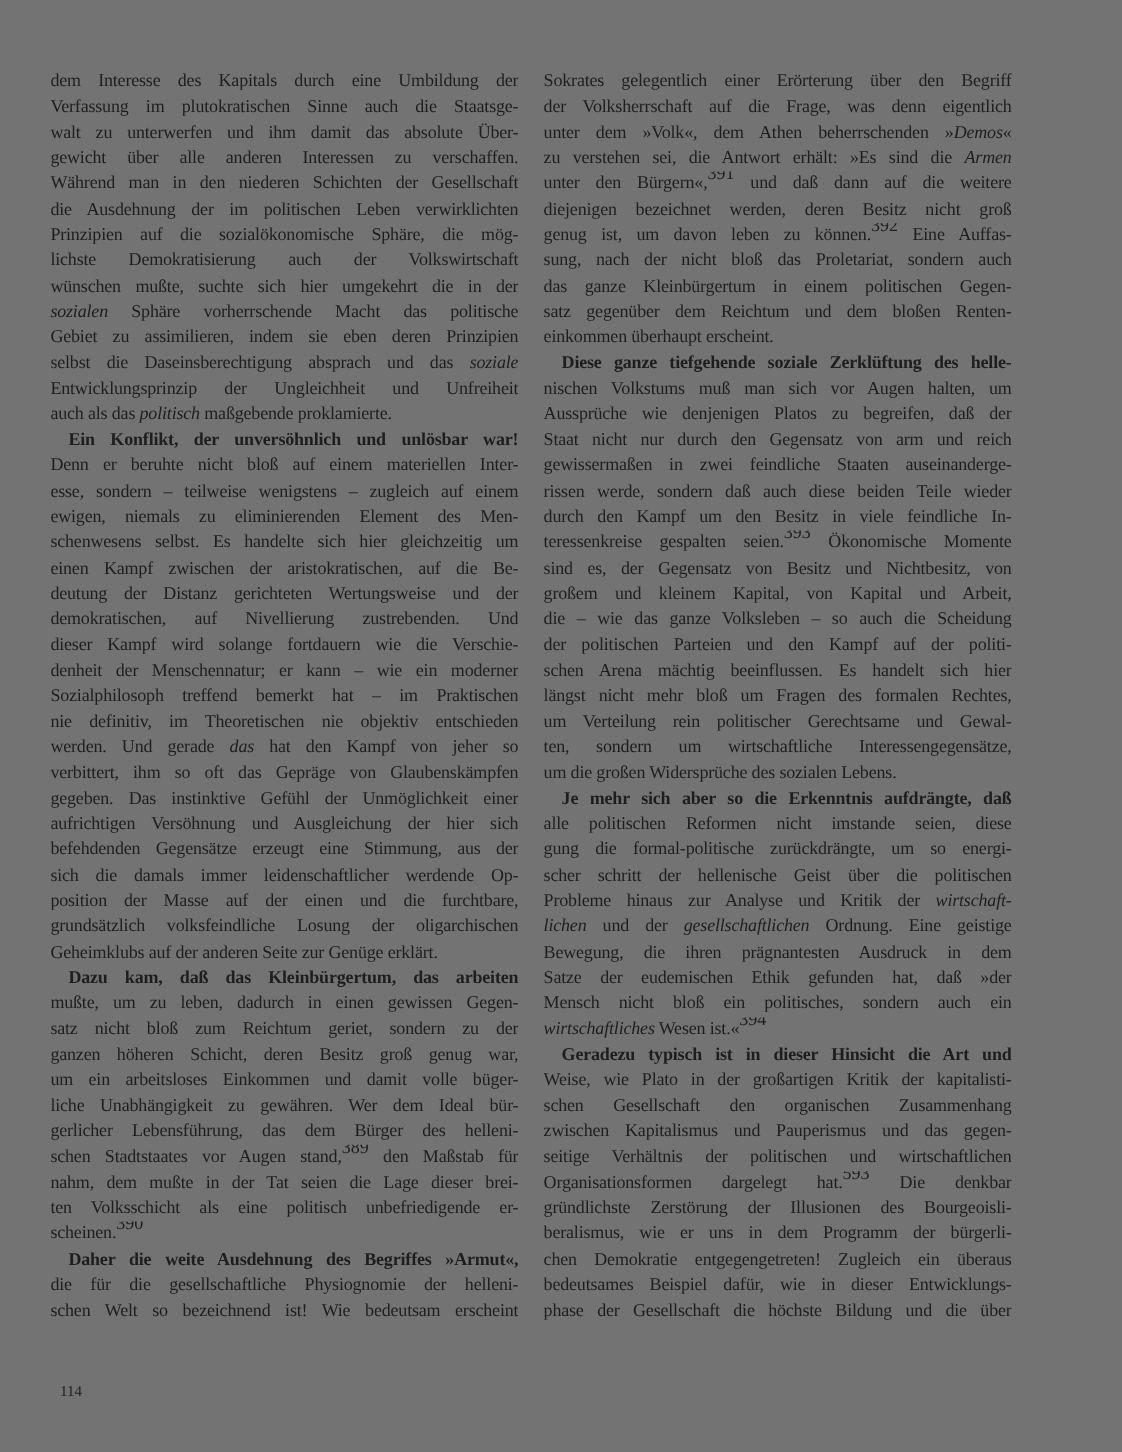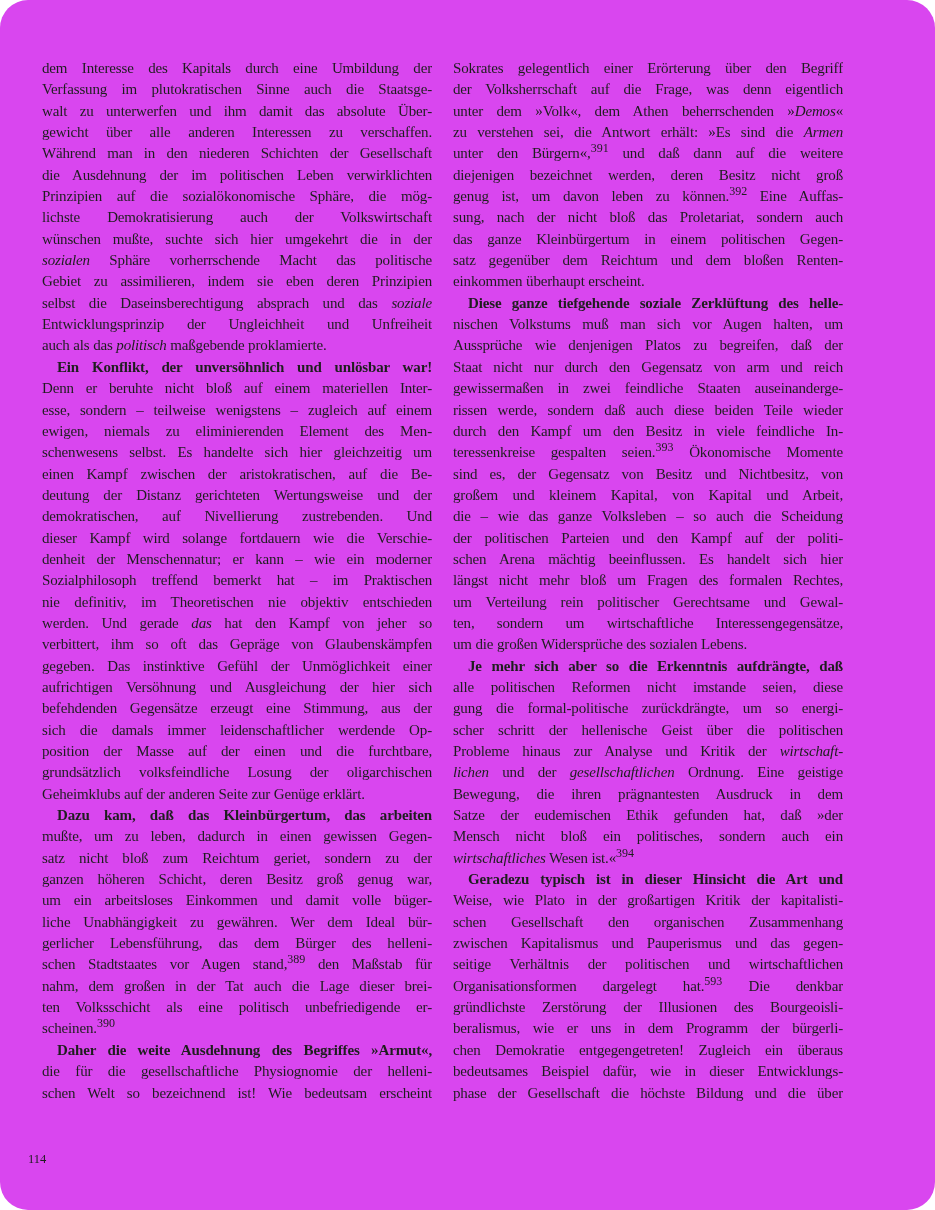--- a/index.html
+++ b/index.html
@@ -4,25 +4,24 @@
 <style>
   html, body {
     margin: 0;
     padding: 0;
     background: #ffffff;
   }
   .page {
     position: relative;
     width: 935px;
     height: 1210px;
-    background: #d946ef;
+    background: #737373;
     font-family: "Liberation Serif", serif;
     color: #1e1e1e;
     overflow: hidden;
-    border-radius: 28px;
   }
   .text-block {
     position: absolute;
     top: 58px;
     left: 42px;
     display: flex;
     gap: 21px;
   }
   .column {
     width: 390px;
@@ -41,28 +40,28 @@
   .line.end {
     -moz-text-align-last: left;
     text-align-last: left;
   }
   .line.indent {
     text-indent: 15px;
     font-weight: bold;
   }
   .it { font-style: italic; margin-top: 44px; }
   .sup {
-    font-size: 12px;
+    font-size: 15px;
     vertical-align: 0.5em;
     line-height: 0;
     letter-spacing: 0;
   }
   .pagenum {
     position: absolute;
-    left: 28px;
+    left: 50px;
     top: 1152px;
     font-size: 12.5px;
     line-height: 15px;
   }
 </style>
 </head>
 <body>
 
 <div class="page">
   <div class="text-block">
@@ -103,21 +102,21 @@
         <div class="line"><span>grundsätzlich volksfeindliche Losung der oligarchischen</span></div>
         <div class="line end"><span>Geheimklubs auf der anderen Seite zur Genüge erklärt.</span></div>
         <div class="line indent"><span>Dazu kam, daß das Kleinbürgertum, das arbeiten</span></div>
         <div class="line"><span>mußte, um zu leben, dadurch in einen gewissen Gegen-</span></div>
         <div class="line"><span>satz nicht bloß zum Reichtum geriet, sondern zu der</span></div>
         <div class="line"><span>ganzen höheren Schicht, deren Besitz groß genug war,</span></div>
         <div class="line"><span>um ein arbeitsloses Einkommen und damit volle büger-</span></div>
         <div class="line"><span>liche Unabhängigkeit zu gewähren. Wer dem Ideal bür-</span></div>
         <div class="line"><span>gerlicher Lebensführung, das dem Bürger des helleni-</span></div>
         <div class="line"><span>schen Stadtstaates vor Augen stand,</span><span class="sup">389</span><span> den Maßstab für</span></div>
-        <div class="line"><span>nahm, dem großen in der Tat auch die Lage dieser brei-</span></div>
+        <div class="line"><span>nahm, dem mußte in der Tat seien die Lage dieser brei-</span></div>
         <div class="line"><span>ten Volksschicht als eine politisch unbefriedigende er-</span></div>
         <div class="line end"><span>scheinen.</span><span class="sup">390</span></div>
         <div class="line indent"><span>Daher die weite Ausdehnung des Begriffes »Armut«,</span></div>
         <div class="line"><span>die für die gesellschaftliche Physiognomie der helleni-</span></div>
         <div class="line"><span>schen Welt so bezeichnend ist! Wie bedeutsam erscheint</span></div>
       </div>
     <div class="column">
         <div class="line"><span>Sokrates gelegentlich einer Erörterung über den Begriff</span></div>
         <div class="line"><span>der Volksherrschaft auf die Frage, was denn eigentlich</span></div>
         <div class="line"><span>unter dem »Volk«, dem Athen beherrschenden »</span><span class="it">Demos</span><span>«</span></div>

